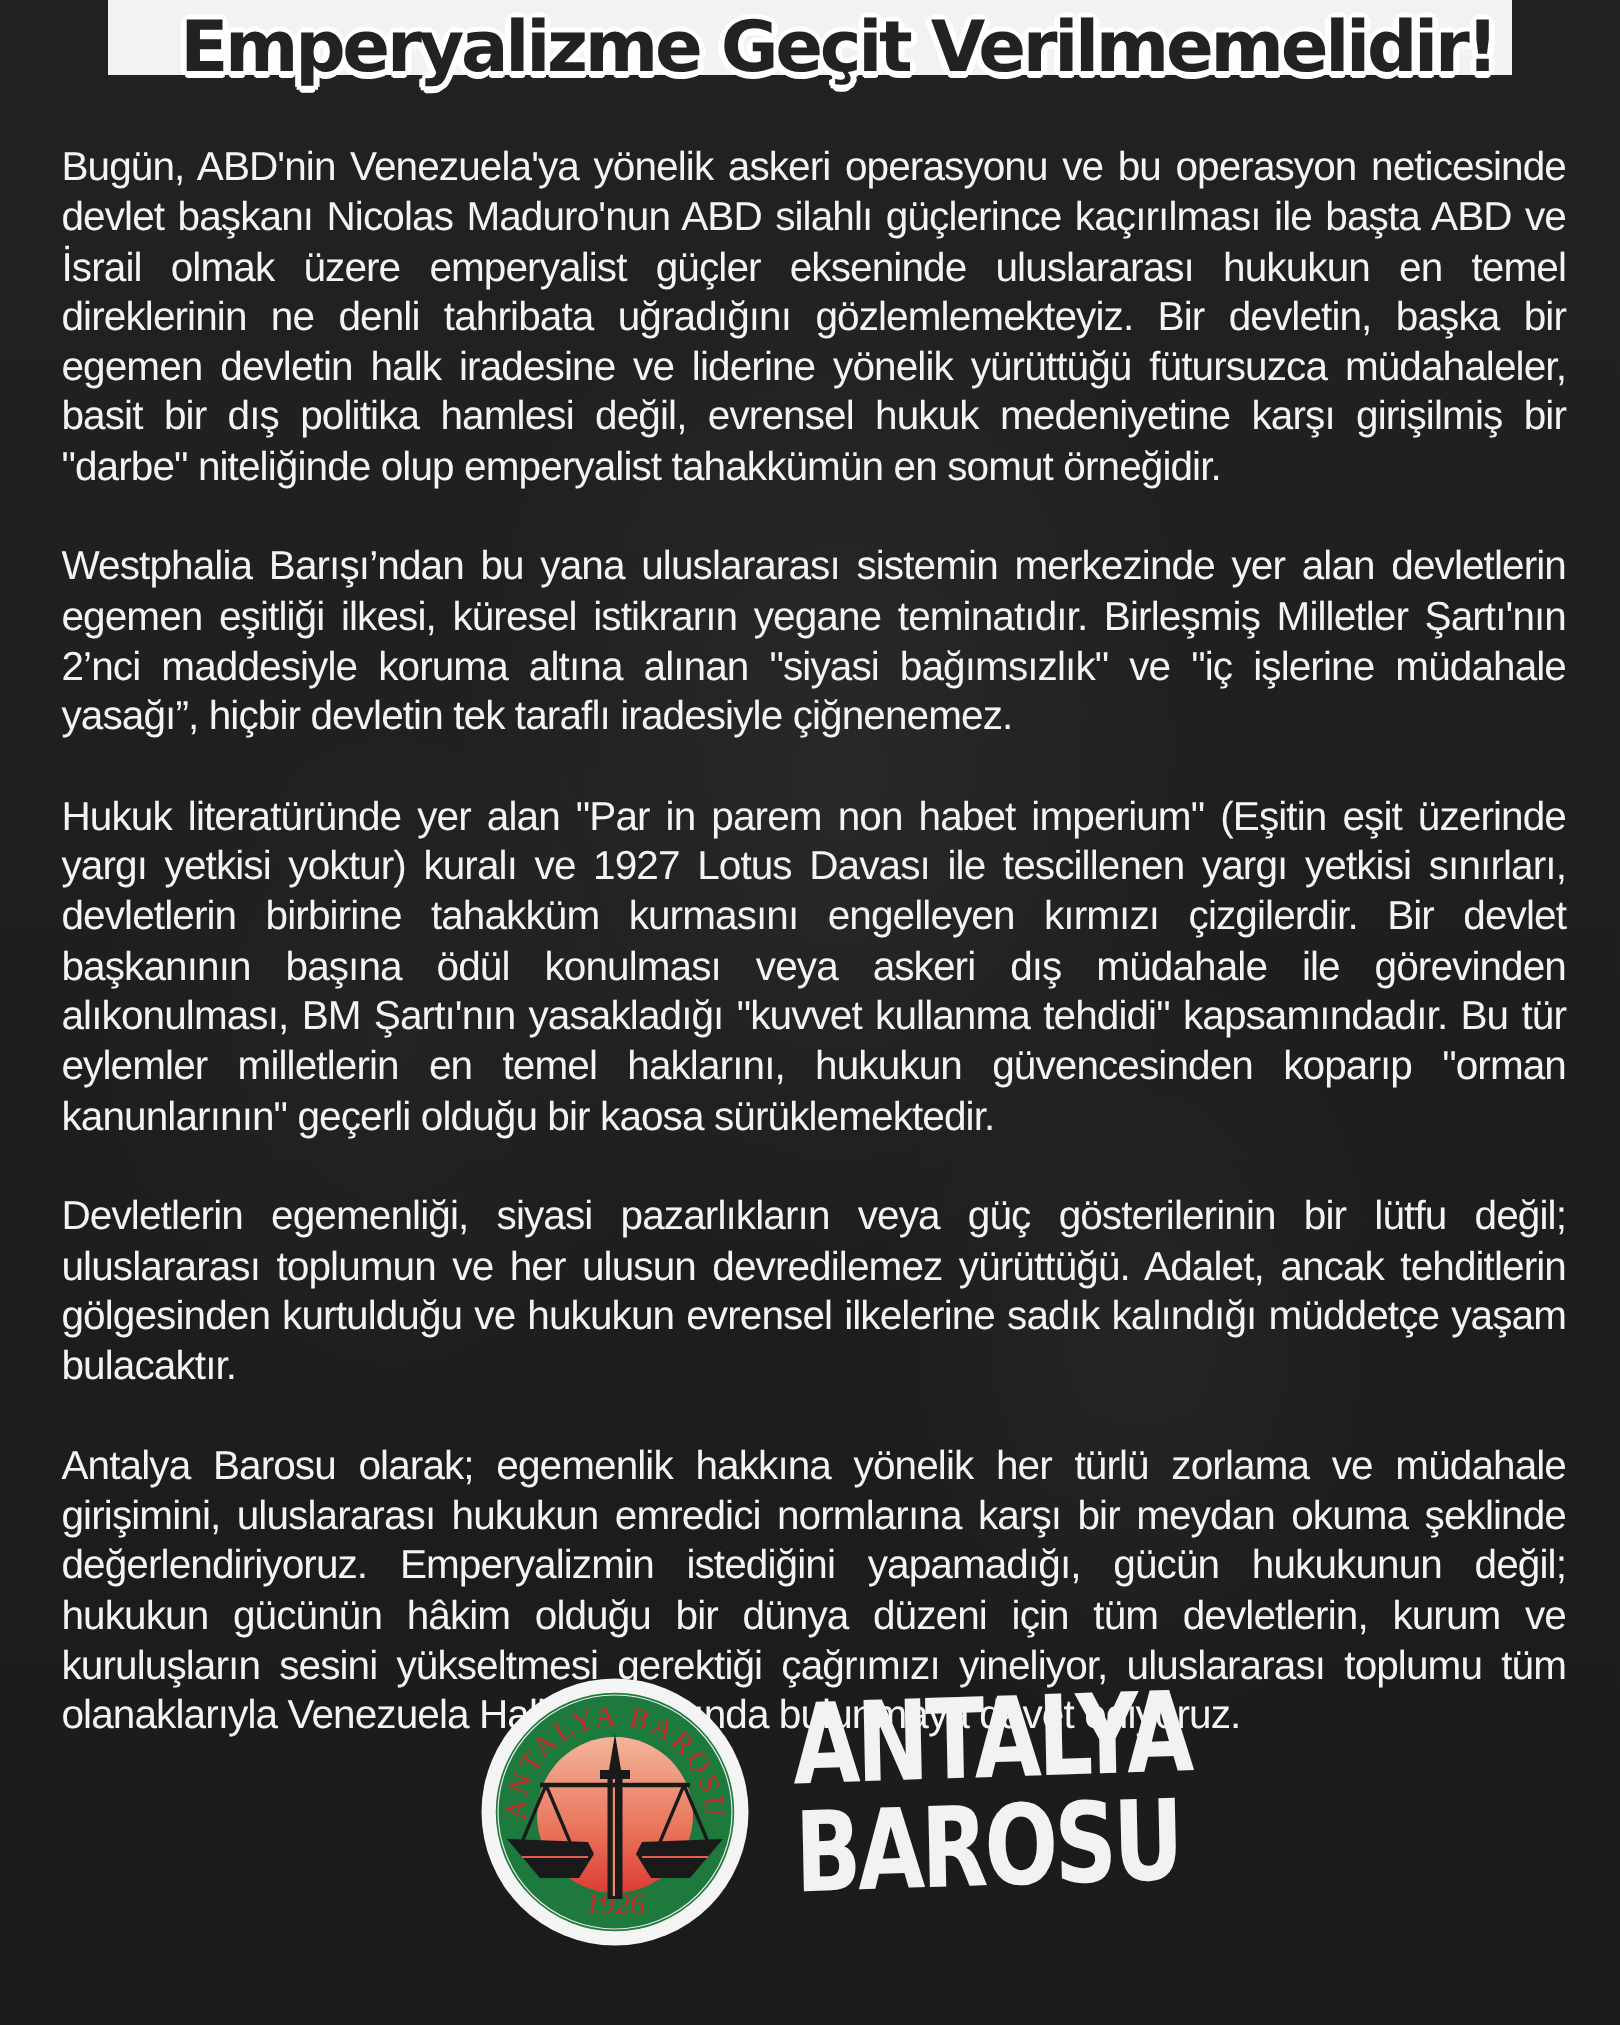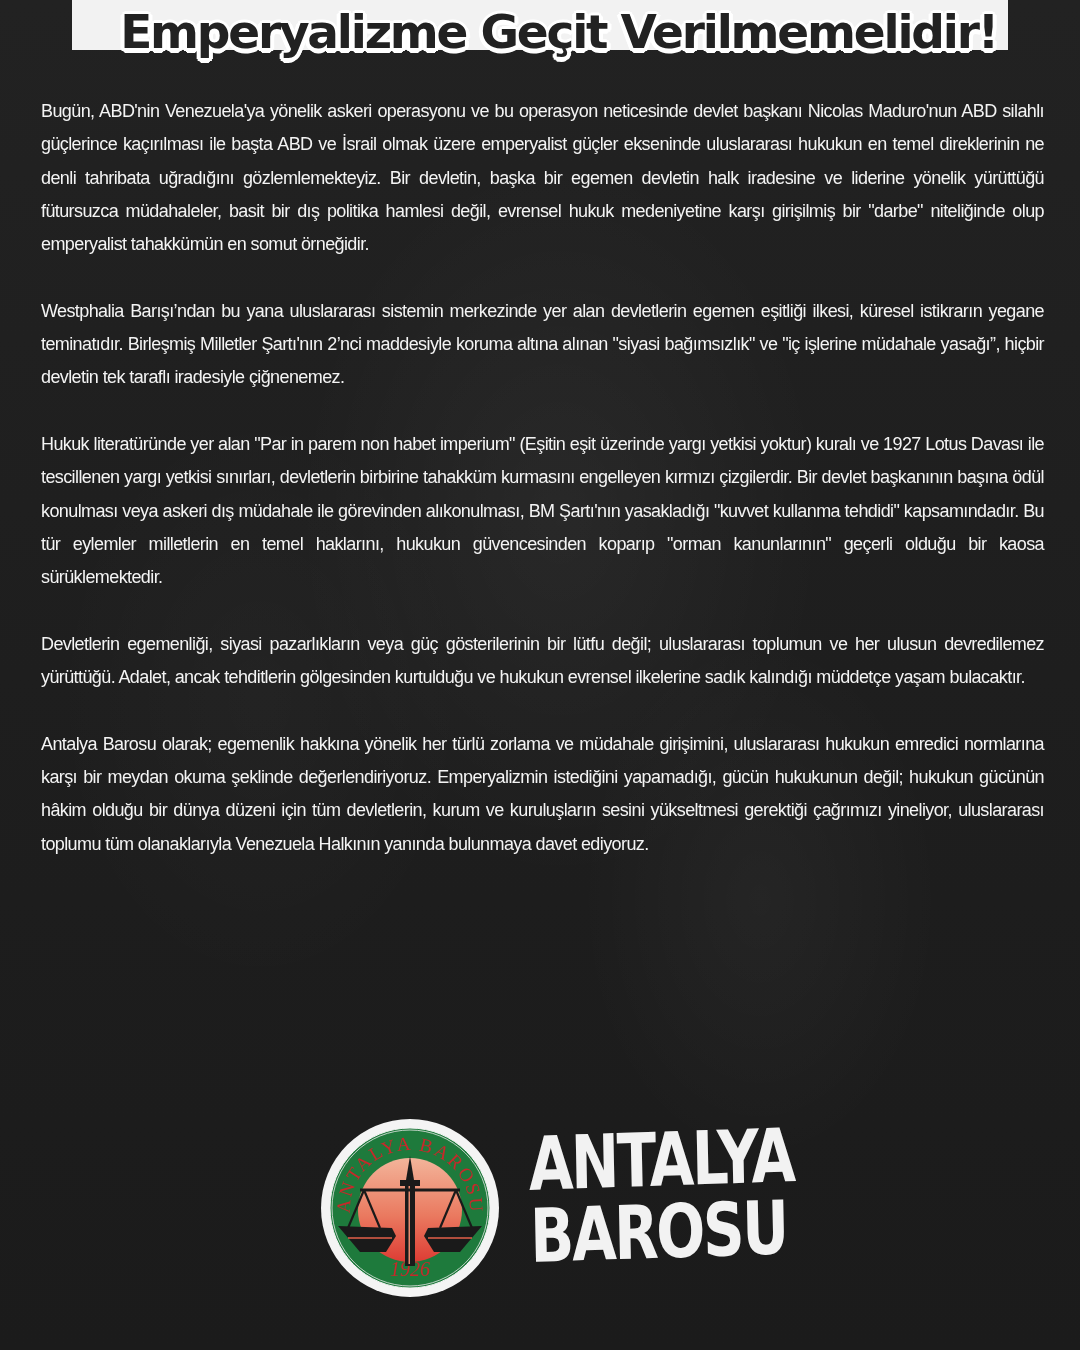--- a/index.html
+++ b/index.html
@@ -36,21 +36,21 @@
       4px 1px 0 #fff, -4px 1px 0 #fff, 1px 4px 0 #fff, -1px 4px 0 #fff,
       3px 3px 0 #fff, -3px 3px 0 #fff, 0 5px 0 #fff;
     white-space: nowrap;
     line-height: 60px;
     margin-left: 37px;
   }
   .content {
     position: absolute; left: 41px; top: 95px; width: 1003px;
     color: #f4f4f4;
     font-family: "Liberation Sans", sans-serif;
-    font-size: 18px;
+    font-size: 27px;
     line-height: 33.3px;
     letter-spacing: -0.6px;
   }
   .content p {
     margin: 0 0 33.3px 0;
     text-align: justify;
     text-align-last: left;
   }
   .content p.closing { margin: 0; }
   .logo-wrap {

